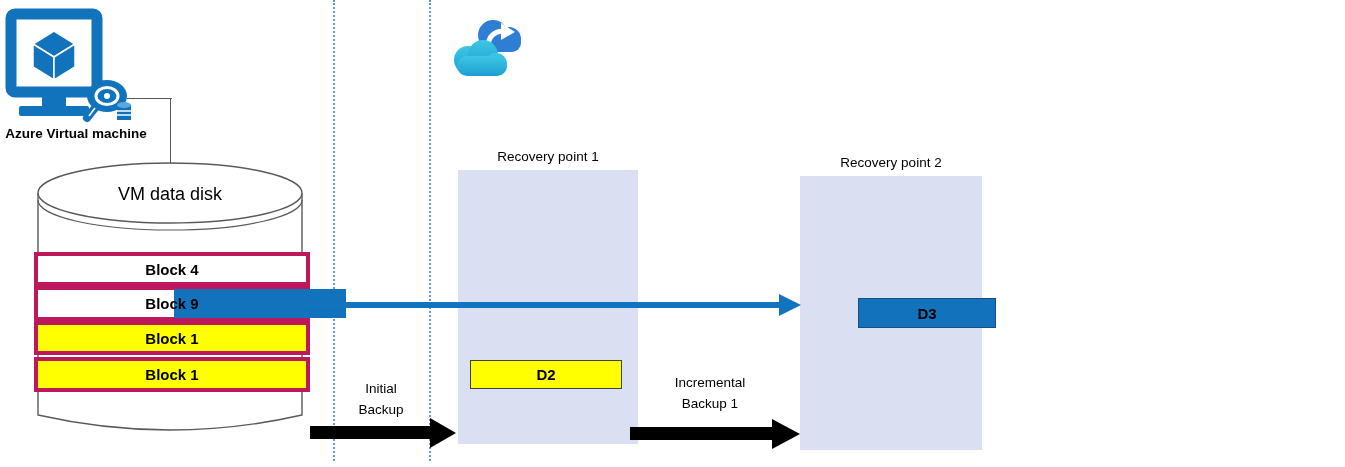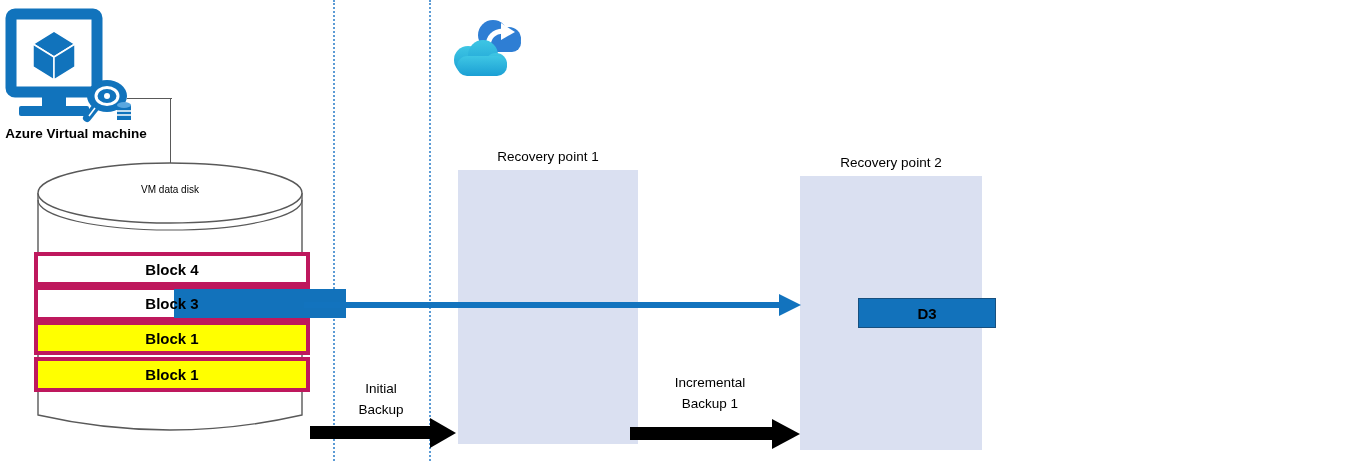--- a/index.html
+++ b/index.html
@@ -20,21 +20,21 @@
   
   .dotted{top:0;height:461px;width:0;border-left:2px dotted #5B9BD5;}
   .dotted.l1{left:333px;}
   .dotted.l2{left:429px;}
 
   
   .cloud-icon{left:446px;top:10px;width:84px;height:74px;}
 
   
   .cyl{left:36px;top:161px;width:268px;height:285px;}
-  .disk-title{left:36px;top:184px;width:268px;text-align:center;font-size:10px;}
+  .disk-title{left:36px;top:184px;width:268px;text-align:center;font-size:18px;}
 
   
   .block{
     left:34px;width:268px;height:26px;background:#fff;border:4px solid #be185d;
     display:flex;align-items:center;justify-content:center;
     font-size:15px;font-weight:bold;
   }
   .block .lbl{position:relative;z-index:2;}
   .b4{top:252px;}
   .b3{top:286px;height:27px;}
@@ -149,31 +149,34 @@
     <ellipse cx="134" cy="32" rx="132" ry="30" fill="#fff" stroke="#595959" stroke-width="1.4"></ellipse>
     <path d="M2,39 A132,30 0 0 0 266,39" fill="none" stroke="#595959" stroke-width="1.2"></path>
   </svg>
   <div class="abs disk-title">VM data disk</div>
 
   <div class="abs block b4">
     <span class="lbl">Block 4</span>
   </div>
   <div class="abs block b3">
     <div class="b3-overlay"></div>
-    <span class="lbl">Block 3</span>
+    <span class="lbl">Block 9</span>
   </div>
   <div class="abs block b2">
     <span class="lbl">Block 1</span>
   </div>
   <div class="abs block b1">
     <span class="lbl">Block 1</span>
   </div>
 
   <div class="abs rp-title rp1-title">Recovery point 1</div>
   <div class="abs rp-rect rp1-rect"></div>
+  <div class="abs dblock d2">
+    <span>D2</span>
+  </div>
 
   <div class="abs rp-title rp2-title">Recovery point 2</div>
   <div class="abs rp-rect rp2-rect"></div>
   <div class="abs dblock d3">
     <span>D3</span>
   </div>
 
   <div class="abs blue-shaft"></div>
   <div class="abs blue-head"></div>
 

